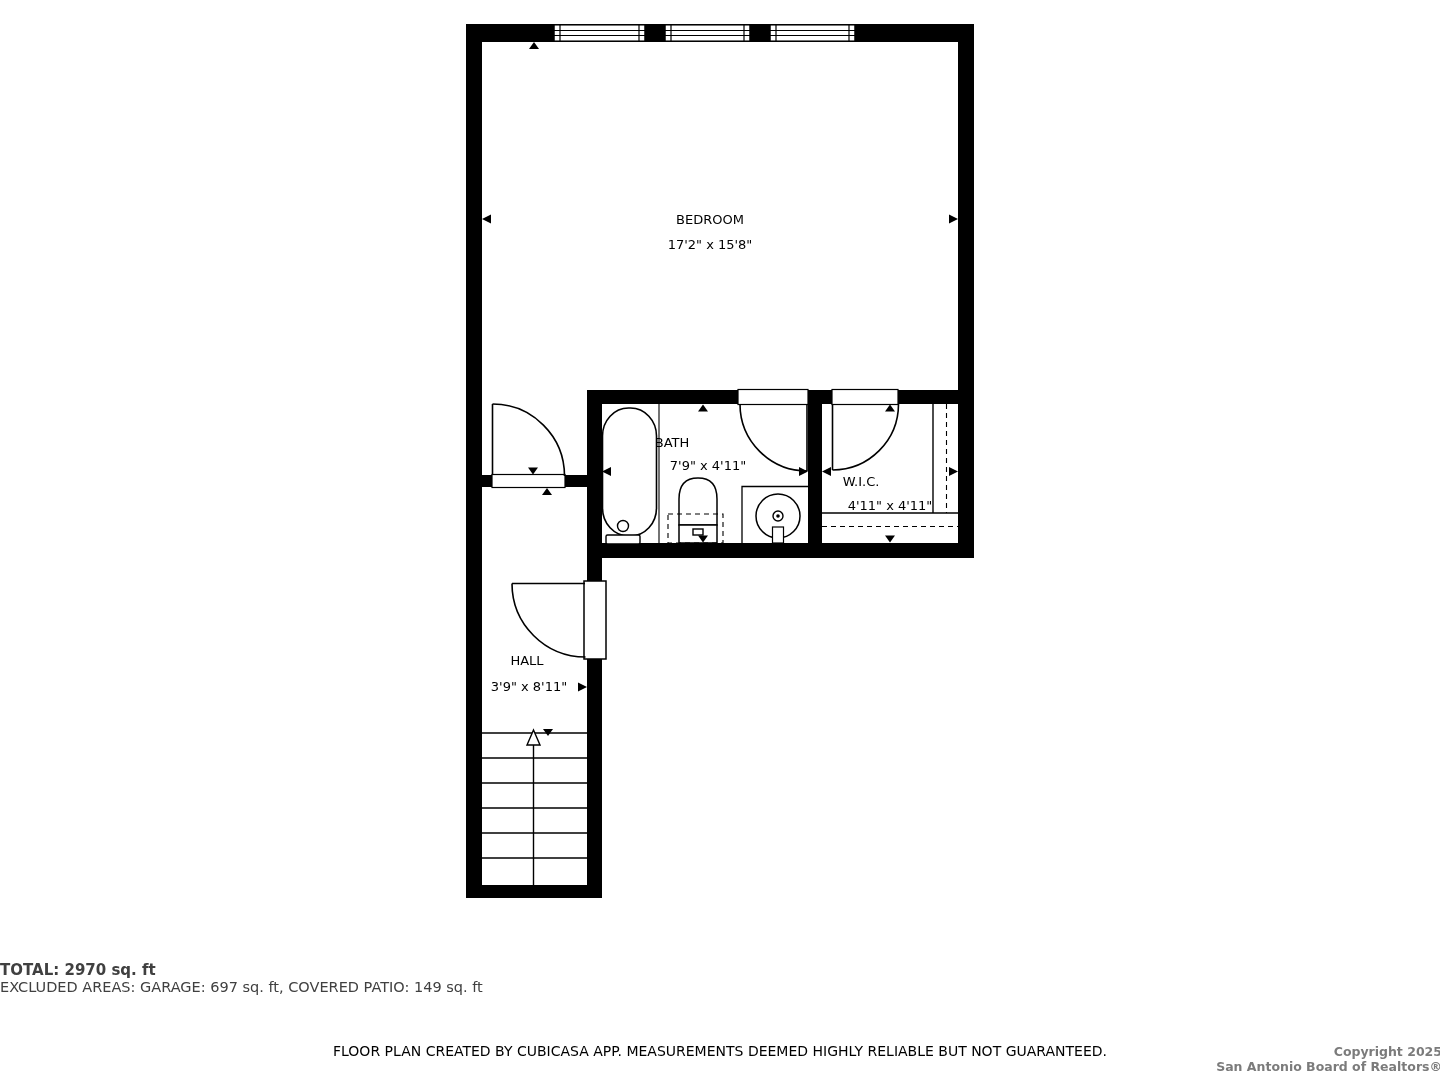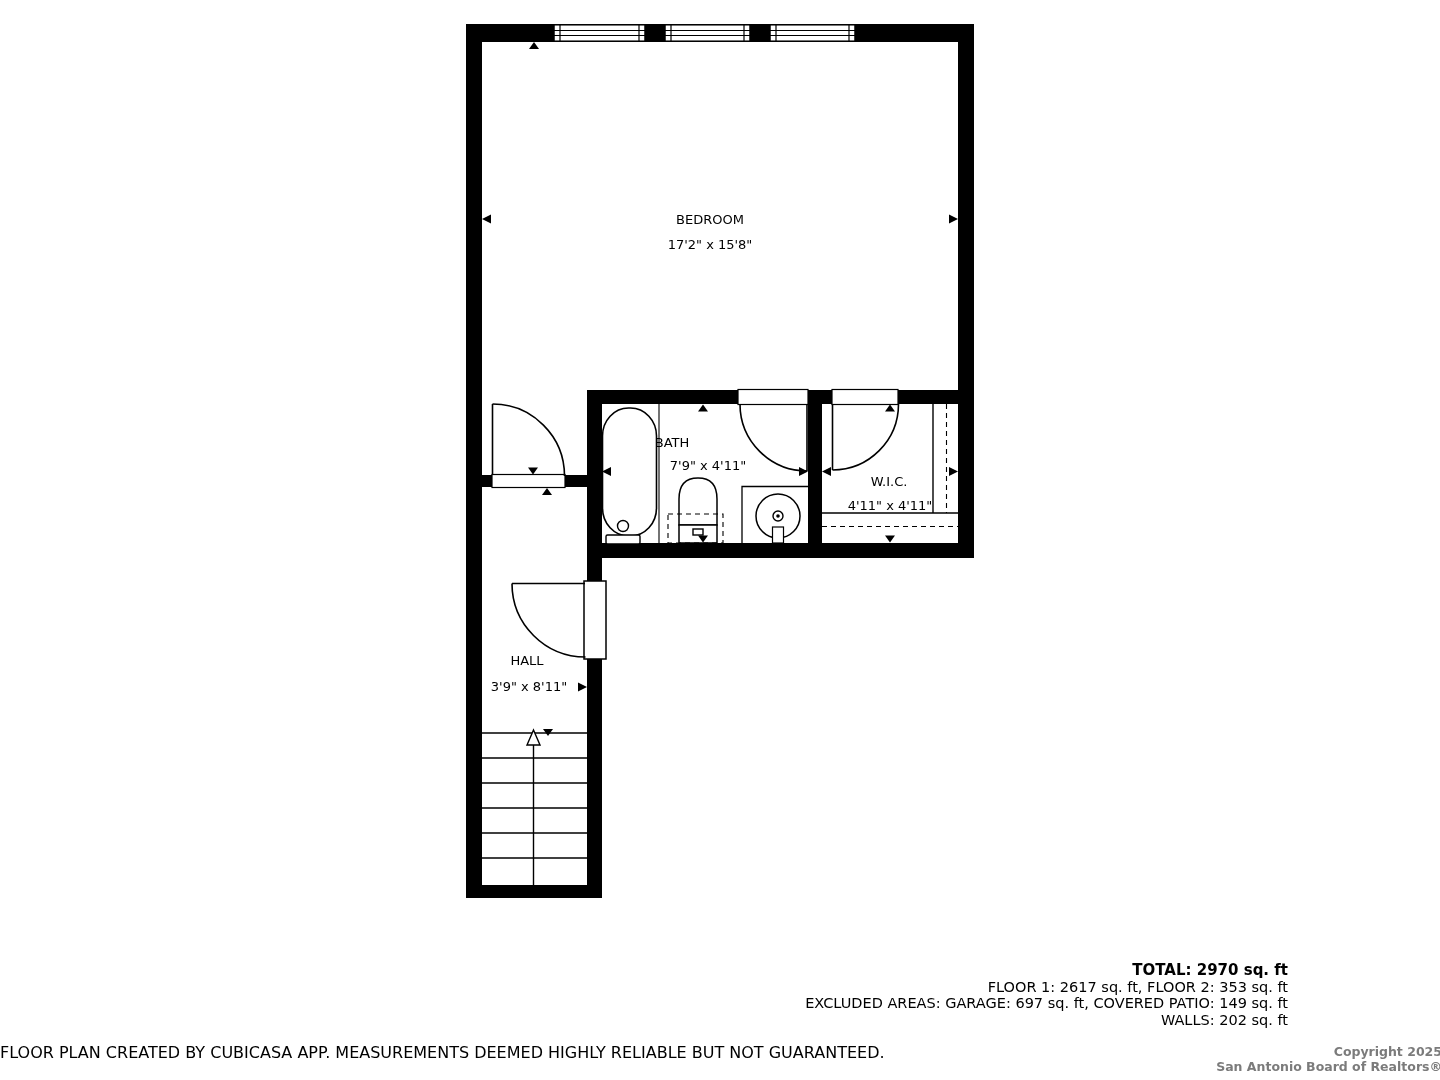--- a/index.html
+++ b/index.html
@@ -6,27 +6,27 @@
   body{
     width:1440px;height:1080px;position:relative;background:#ffffff;
     font-family:"DejaVu Sans",sans-serif;overflow:hidden;
   }
   .plan-svg{position:absolute;left:0;top:0;}
   .room-label{
     position:absolute;transform:translate(-50%,-50%);
     font-size:13px;color:#000;white-space:nowrap;text-align:center;line-height:1.1;
   }
   .stats{
-    position:absolute;left:0;top:962px;width:1288px;text-align:right;
-    color:#000000;font-size:14.5px;line-height:16.6px;
+    position:absolute;left:0;top:962px;width:1288px;text-align:left;
+    color:#404040;font-size:14.5px;line-height:16.6px;
   }
   .stats .total{font-weight:bold;font-size:15px;}
   .disclaimer{
-    position:absolute;left:0;top:1043px;width:1440px;text-align:left;
-    color:#000;font-size:16px;
+    position:absolute;left:0;top:1043px;width:1440px;text-align:center;
+    color:#000;font-size:14px;
   }
   .copyright{
     position:absolute;right:-2px;top:1044px;text-align:right;white-space:nowrap;
     font-weight:bold;font-size:12.5px;line-height:15px;color:#7b7b7b;
     text-shadow:-1px -1px 0 #fff,1px -1px 0 #fff,-1px 1px 0 #fff,1px 1px 0 #fff;
   }
 </style>
 </head>
 <body>
 
@@ -152,31 +152,29 @@
     <polygon points="548,736 543,729 553,729"></polygon>
   </g>
 </svg>
 
 <div class="room-label" style="left:710px;top:220px;">BEDROOM</div>
 <div class="room-label" style="left:710px;top:245px;">17'2" x 15'8"</div>
 
 <div class="room-label" style="left:672px;top:443px;">BATH</div>
 <div class="room-label" style="left:708px;top:466px;">7'9" x 4'11"</div>
 
-<div class="room-label" style="left:889px;top:482px;">W.I.C.</div>
+<div class="room-label" style="left:861px;top:482px;">W.I.C.</div>
 <div class="room-label" style="left:890px;top:506px;">4'11" x 4'11"</div>
 
 <div class="room-label" style="left:527px;top:661px;text-align:right;">HALL</div>
 <div class="room-label" style="left:529px;top:687px;">3'9" x 8'11"</div>
 
 <div class="stats">
   <div class="total">TOTAL: 2970 sq. ft</div>
-  <div>FLOOR 1: 2617 sq. ft, FLOOR 2: 353 sq. ft</div>
   <div>EXCLUDED AREAS: GARAGE: 697 sq. ft, COVERED PATIO: 149 sq. ft</div>
-  <div>WALLS: 202 sq. ft</div>
 </div>
 
 <div class="disclaimer">FLOOR PLAN CREATED BY CUBICASA APP. MEASUREMENTS DEEMED HIGHLY RELIABLE BUT NOT GUARANTEED.</div>
 
 <div class="copyright">
   <div>Copyright 2025</div>
   <div>San Antonio Board of Realtors®</div>
 </div>
 
 </body></html>

